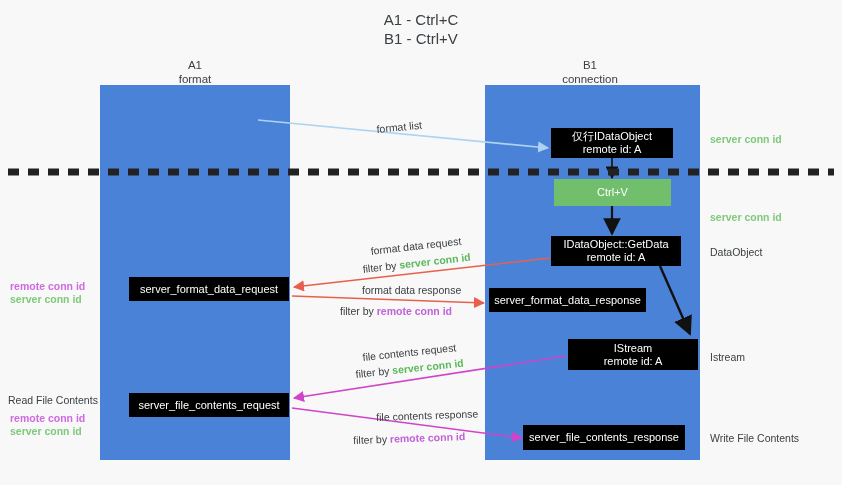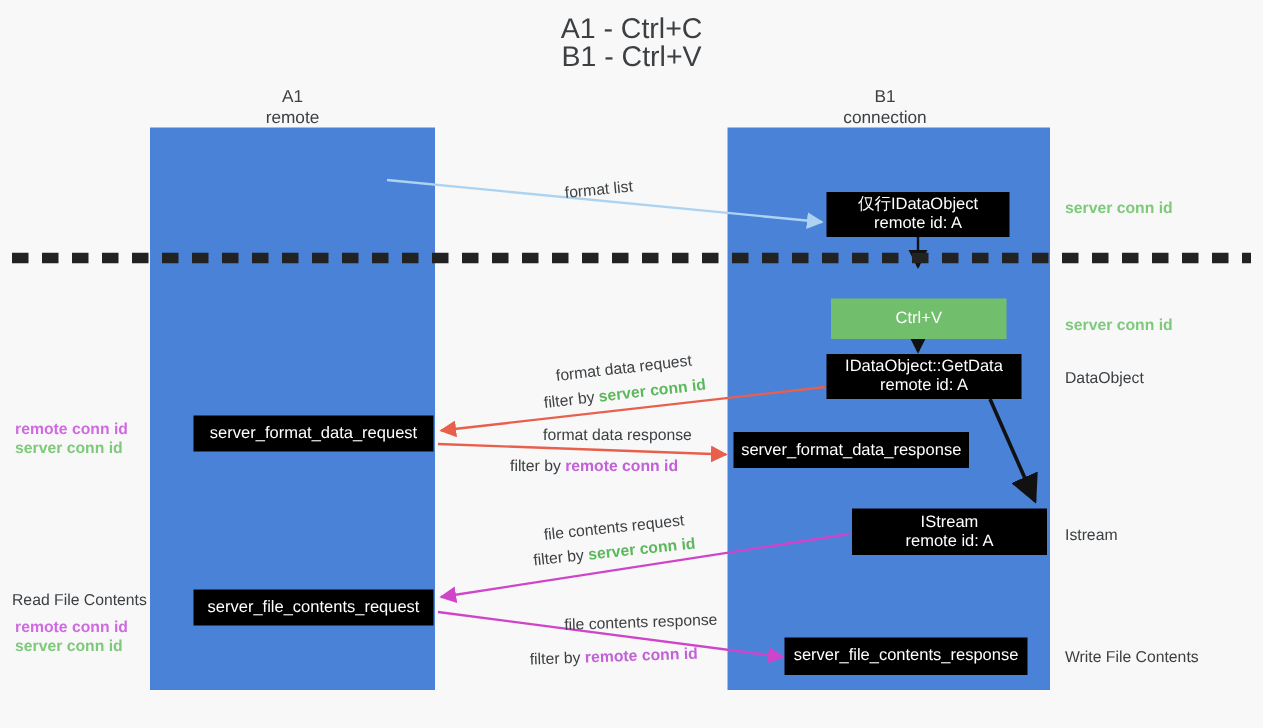--- a/index.html
+++ b/index.html
@@ -24,21 +24,21 @@
     pointer-events: none;
   }
 
   
   .title {
     position: absolute;
     left: 0;
     top: 10px;
     width: 842px;
     text-align: center;
-    font-size: 19px;
+    font-size: 15px;
     color: #3c4043;
     line-height: 19px;
     white-space: pre-line;
   }
 
   
   .col-head {
     position: absolute;
     text-align: center;
     font-size: 11.5px;
@@ -98,21 +98,21 @@
 </head>
 <body>
 
 <div id="canvas">
 
   <div class="title">A1 - Ctrl+C
 B1 - Ctrl+V</div>
 
   <div class="col-head" style="left:95px; top:58px;">
     <div>A1</div>
-    <div>remote</div>
+    <div>format</div>
   </div>
   <div class="col-head" style="left:490px; top:58px;">
     <div>B1</div>
     <div>connection</div>
   </div>
 
   <div class="lane" style="left:100px; top:85px; width:190px; height:375px;"></div>
   <div class="lane" style="left:485px; top:85px; width:215px; height:375px;"></div>
 
   <svg class="layer">
@@ -149,21 +149,21 @@
 
     <line x1="8" y1="172" x2="834" y2="172" stroke="#222222" stroke-width="7" stroke-dasharray="11 9"></line>
   </svg>
 
 
   <div class="node orange" style="left:551px; top:128px; width:122px; height:30px;">
     <div>仅行IDataObject</div>
     <div class="l2">remote id: A</div>
   </div>
 
-  <div class="node green" style="left:554px; top:179px; width:117px; height:27px;margin-top:20px;">
+  <div class="node green" style="left:554px; top:179px; width:117px; height:27px;">
     <div>Ctrl+V</div>
   </div>
 
   <div class="node orange" style="left:551px; top:236px; width:130px; height:30px;">
     <div>IDataObject::GetData</div>
     <div class="l2">remote id: A</div>
   </div>
 
   <div class="node orange" style="left:129px; top:277px; width:160px; height:24px;">
     <div>server_format_data_request</div>

